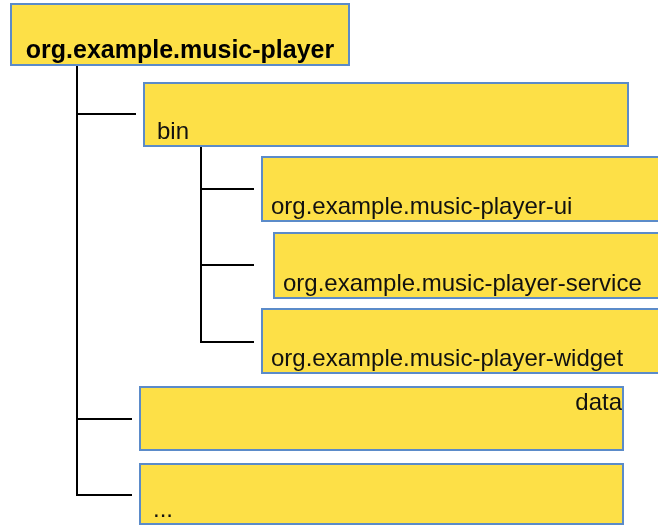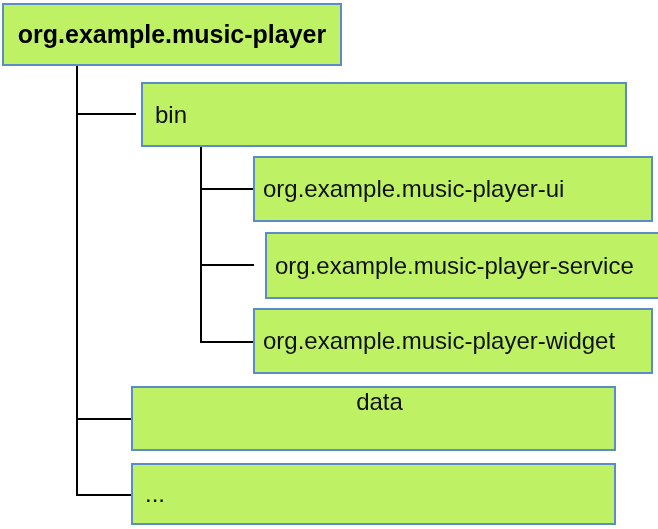--- a/index.html
+++ b/index.html
@@ -8,28 +8,29 @@
     font-family: "Liberation Sans", "DejaVu Sans", sans-serif;
     width: 658px; height: 529px; overflow: hidden;
   }
   .canvas {
     position: relative;
     width: 658px; height: 529px;
     background: var(--background, #ffffff);
   }
   .node {
     position: absolute;
-    background: #bef264;
+    background: #fde047;
     border: 2px solid var(--box-border, #5b8bc9);
     display: flex;
-    align-items: center;
+    align-items: flex-end;
     color: var(--text, #111111);
     font-size: 24px;
     white-space: nowrap;
     overflow: hidden;
+    margin-left: 8px;
   }
   .node.root {
     font-weight: bold;
     font-size: 25px;
     color: var(--title-text, #000000);
     justify-content: center;
   }
   .connector {
     position: absolute;
     background: var(--connector, #000000);
@@ -53,21 +54,21 @@
   <div class="connector" style="left:76px; top:494px; width:56px; height:2px;"></div>
   <div class="connector" style="left:200px; top:146px; width:2px; height:197px;"></div>
   <div class="connector" style="left:200px; top:188px; width:54px; height:2px;"></div>
   <div class="connector" style="left:200px; top:264px; width:54px; height:2px;"></div>
   <div class="connector" style="left:200px; top:341px; width:54px; height:2px;"></div>
 
   <div class="node root" style="left:2px; top:3px; width:340px; height:63px;">
     <span>org.example.music-player</span>
   </div>
 
-  <div class="node pad-lg" style="left:141px; top:82px; width:486px; height:65px;">
+  <div class="node pad-lg" style="left:135px; top:82px; width:486px; height:65px;">
     <span>bin</span>
   </div>
 
   <div class="node pad-sm" style="left:253px; top:156px; width:400px; height:66px;">
     <span>org.example.music-player-ui</span>
   </div>
 
   <div class="node pad-sm" style="left:265px; top:232px; width:400px; height:67px;">
     <span>org.example.music-player-service</span>
   </div>

